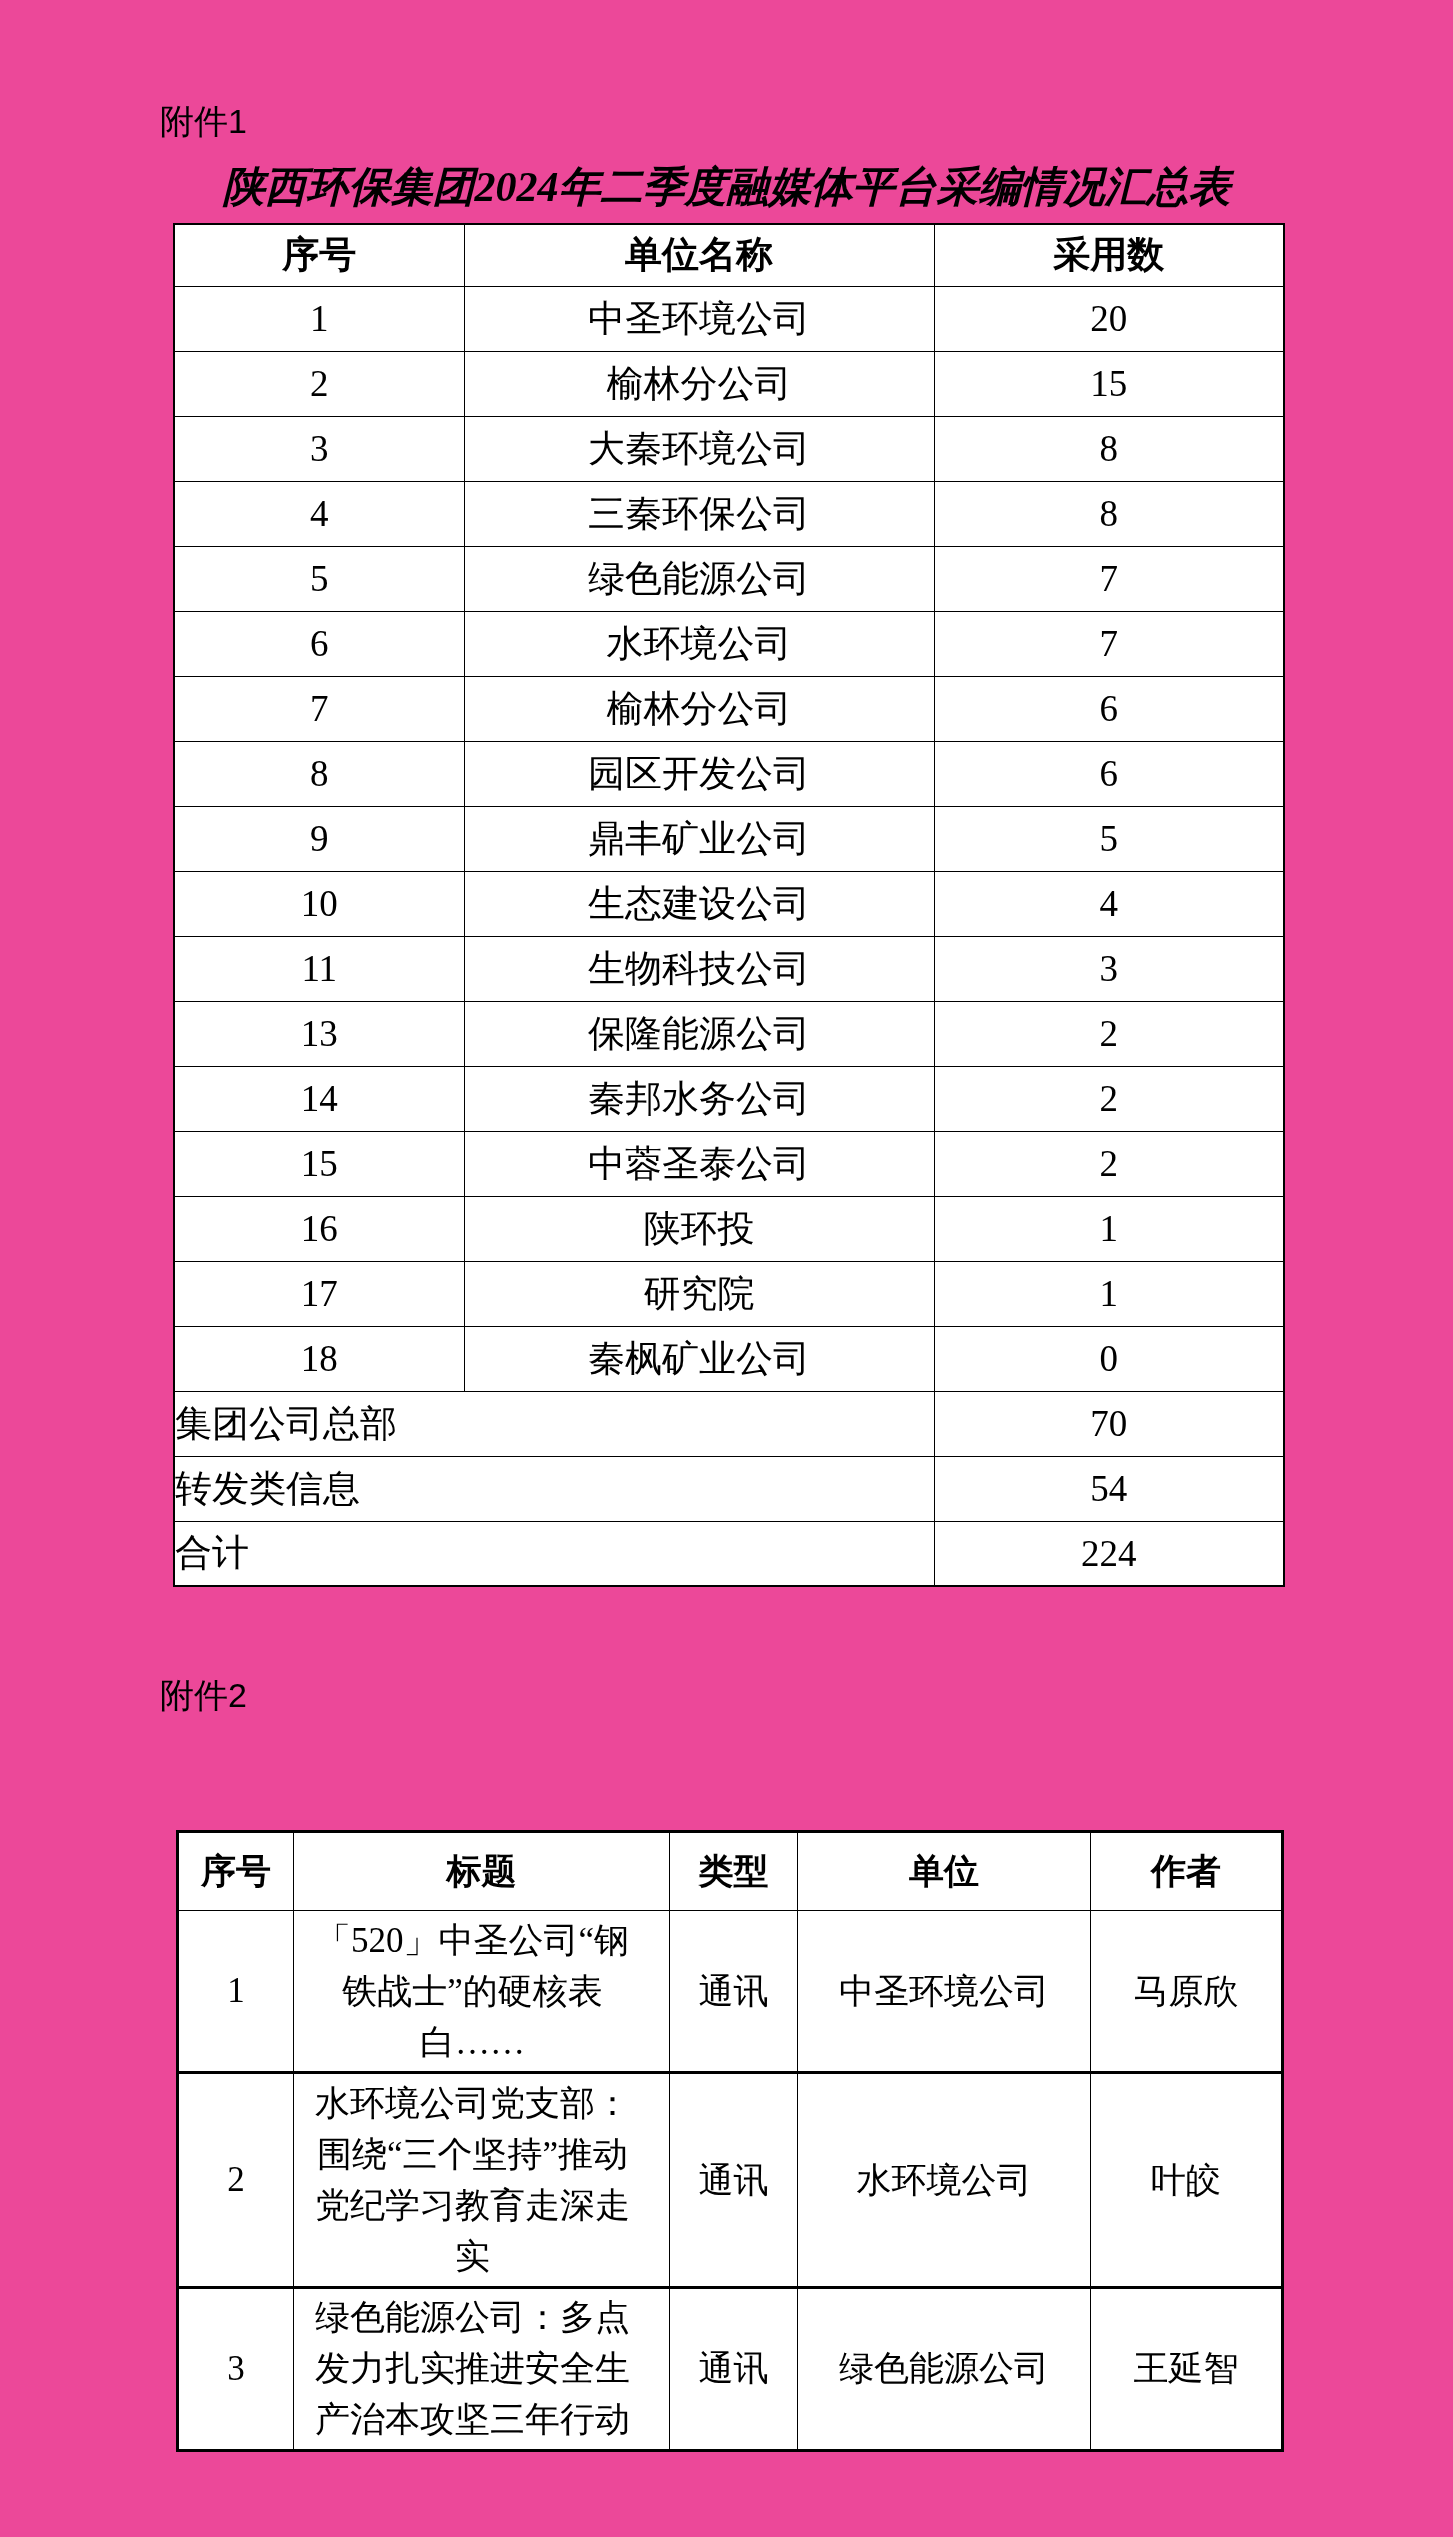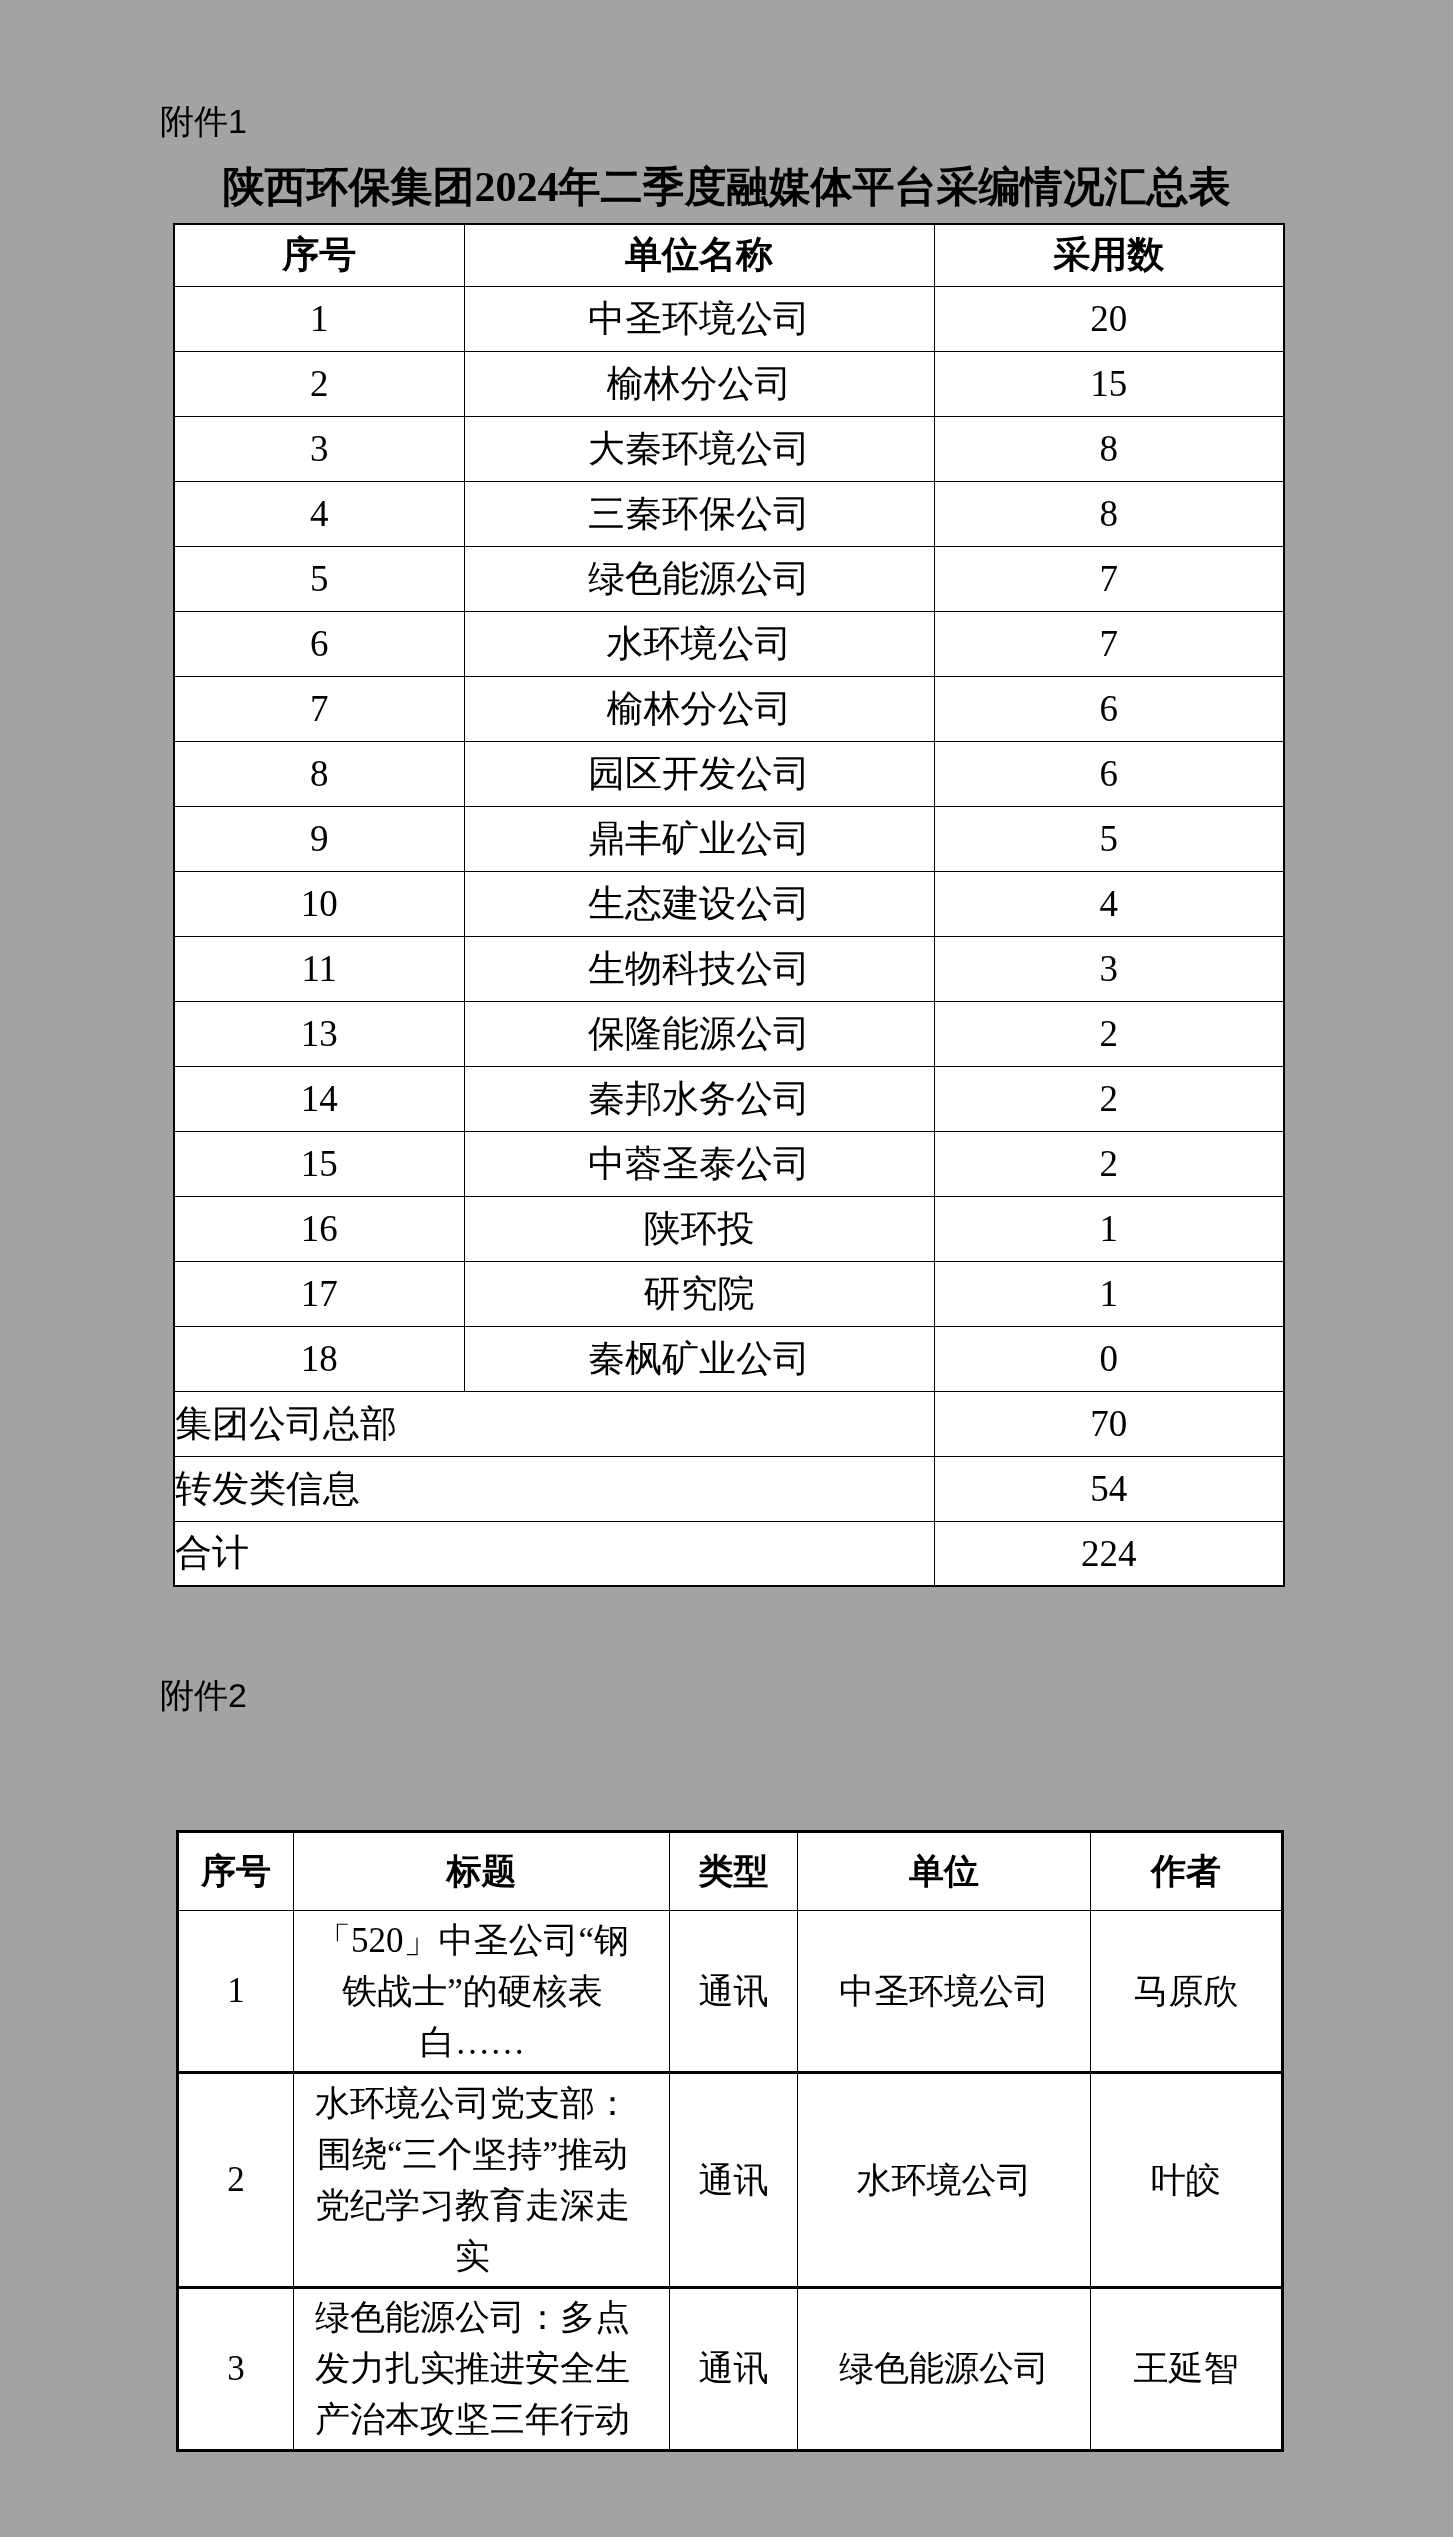--- a/index.html
+++ b/index.html
@@ -1,20 +1,20 @@
 <!DOCTYPE html>
 <html style="font-size:14.6px"><head>
 <meta charset="utf-8">
 <style>
   html,body { margin:0; padding:0; background:#ffffff; }
   .page {
     position:relative;
     width:1453px;
     height:2538px;
-    background:#a3a3a3;
+    background:#ec4899;
     color:#000000;
     font-family:"Liberation Serif","DejaVu Serif",serif;
     overflow:hidden;
   }
   .att-label {
     position:absolute;
     left:160px;
     font-family:"Liberation Sans","DejaVu Sans",sans-serif;
     font-size:34px;
     line-height:1.1;
@@ -25,21 +25,21 @@
   .doc-title {
     position:absolute;
     left:0;
     width:1453px;
     text-align:center;
     font-weight:bold;
     font-size:42px;
     line-height:1.25;
     font-family:"Liberation Serif","DejaVu Serif",serif;
   }
-  #title1 { top:161px; }
+  #title1 { top:161px;font-style:italic; }
   #title2 { top:1730px; }
 
   table { position:absolute; border-collapse:collapse; table-layout:fixed; background:#fff; }
   th, td {
     border:1.8px solid #000;
     padding:0;
     text-align:center;
     vertical-align:middle;
     font-size:37px;
     color:#000;

